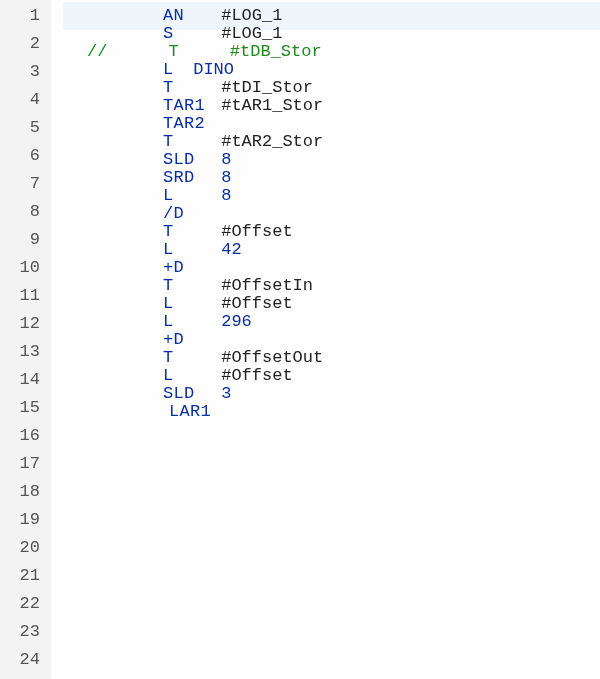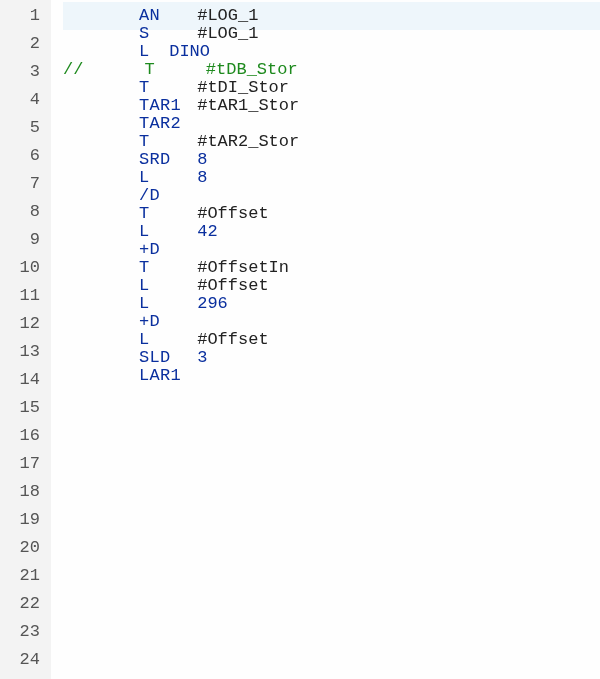--- a/index.html
+++ b/index.html
@@ -28,20 +28,21 @@
   .code{
     flex:1;
     padding-top:2px;
     padding-left:12px;
     position:relative;
   }
   .row{
     height:18px;line-height:28px;
     white-space:pre;
     position:relative;
+    padding-left:24px;
   }
   .highlight{
     position:absolute;
     left:0;right:0;top:0;height:28px;
     background:#eef6fb;
     z-index:0;
   }
   .row>span{position:relative;z-index:1;}
   .ind{display:inline-block;}
   .ind1{width:76px;}
@@ -77,33 +78,35 @@
       <div class="ln">19</div>
       <div class="ln">20</div>
       <div class="ln">21</div>
       <div class="ln">22</div>
       <div class="ln">23</div>
       <div class="ln">24</div>
     </div>
   <div class="code" id="code">
       <div class="row"><div class="highlight"></div><span class="ind ind1"></span><span class="kw" style="display: inline-block; min-width: 48px;">AN</span><span> </span><span class="operand">#LOG_1</span></div>
       <div class="row"><span class="ind ind1"></span><span class="kw" style="display: inline-block; min-width: 48px;">S</span><span> </span><span class="operand">#LOG_1</span></div>
+      <div class="row"><span class="comment">//      T     #tDB_Stor</span></div>
       <div class="row"><span class="ind ind1"></span><span class="kw" style="display: inline-block; min-width: 20px;">L</span><span> </span><span class="blue">DINO</span></div>
-      <div class="row"><span class="comment">//      T     #tDB_Stor</span></div>
       <div class="row"><span class="ind ind1"></span><span class="kw" style="display: inline-block; min-width: 48px;">T</span><span> </span><span class="operand">#tDI_Stor</span></div>
       <div class="row"><span class="ind ind1"></span><span class="kw" style="display: inline-block; min-width: 48px;">TAR1</span><span> </span><span class="operand">#tAR1_Stor</span></div>
       <div class="row"><span class="ind ind1"></span><span class="kw" style="display: inline-block; min-width: 48px; font-family: Liberation Mono, monospace;">TAR2</span></div>
       <div class="row"><span class="ind ind1"></span><span class="kw" style="display: inline-block; min-width: 48px;">T</span><span> </span><span class="operand">#tAR2_Stor</span></div>
+      <div class="row"><span class="ind ind1"></span><span class="kw" style="display: inline-block; min-width: 48px;">SLD</span><span> </span><span class="num">8</span></div>
       <div class="row"><span class="ind ind1"></span><span class="kw" style="display: inline-block; min-width: 48px;">SRD</span><span> </span><span class="num">8</span></div>
       <div class="row"><span class="ind ind1"></span><span class="kw" style="display: inline-block; min-width: 48px;">L</span><span> </span><span class="num">8</span></div>
       <div class="row"><span class="ind ind1"></span><span class="kw" style="display: inline-block; min-width: 48px;">/D</span></div>
       <div class="row"><span class="ind ind1"></span><span class="kw" style="display: inline-block; min-width: 48px;">T</span><span> </span><span class="operand">#Offset</span></div>
       <div class="row"><span class="ind ind1"></span><span class="kw" style="display: inline-block; min-width: 48px;">L</span><span> </span><span class="num">42</span></div>
       <div class="row"><span class="ind ind1"></span><span class="kw" style="display: inline-block; min-width: 48px;">+D</span></div>
       <div class="row"><span class="ind ind1"></span><span class="kw" style="display: inline-block; min-width: 48px;">T</span><span> </span><span class="operand">#OffsetIn</span></div>
       <div class="row"><span class="ind ind1"></span><span class="kw" style="display: inline-block; min-width: 48px;">L</span><span> </span><span class="operand">#Offset</span></div>
       <div class="row"><span class="ind ind1"></span><span class="kw" style="display: inline-block; min-width: 48px;">L</span><span> </span><span class="num">296</span></div>
       <div class="row"><span class="ind ind1"></span><span class="kw" style="display: inline-block; min-width: 48px;">+D</span></div>
+      <div class="row"><span class="ind ind1"></span><span class="kw" style="display: inline-block; min-width: 48px;">T</span><span> </span><span class="operand">#OffsetOut</span></div>
       <div class="row"><span class="ind ind1"></span><span class="kw" style="display: inline-block; min-width: 48px;">L</span><span> </span><span class="operand">#Offset</span></div>
       <div class="row"><span class="ind ind1"></span><span class="kw" style="display: inline-block; min-width: 48px;">SLD</span><span> </span><span class="num">3</span></div>
-      <div class="row"><span class="ind ind1"></span><span class="kw" style="display: inline-block; min-width: 48px;">LAR1</span></div>
+      <div class="row"><span class="ind ind1"></span><span class="kw" style="display: inline-block; min-width: 48px; text-align: right;">LAR1</span></div>
     </div>
 </div>
 
 </body></html>

